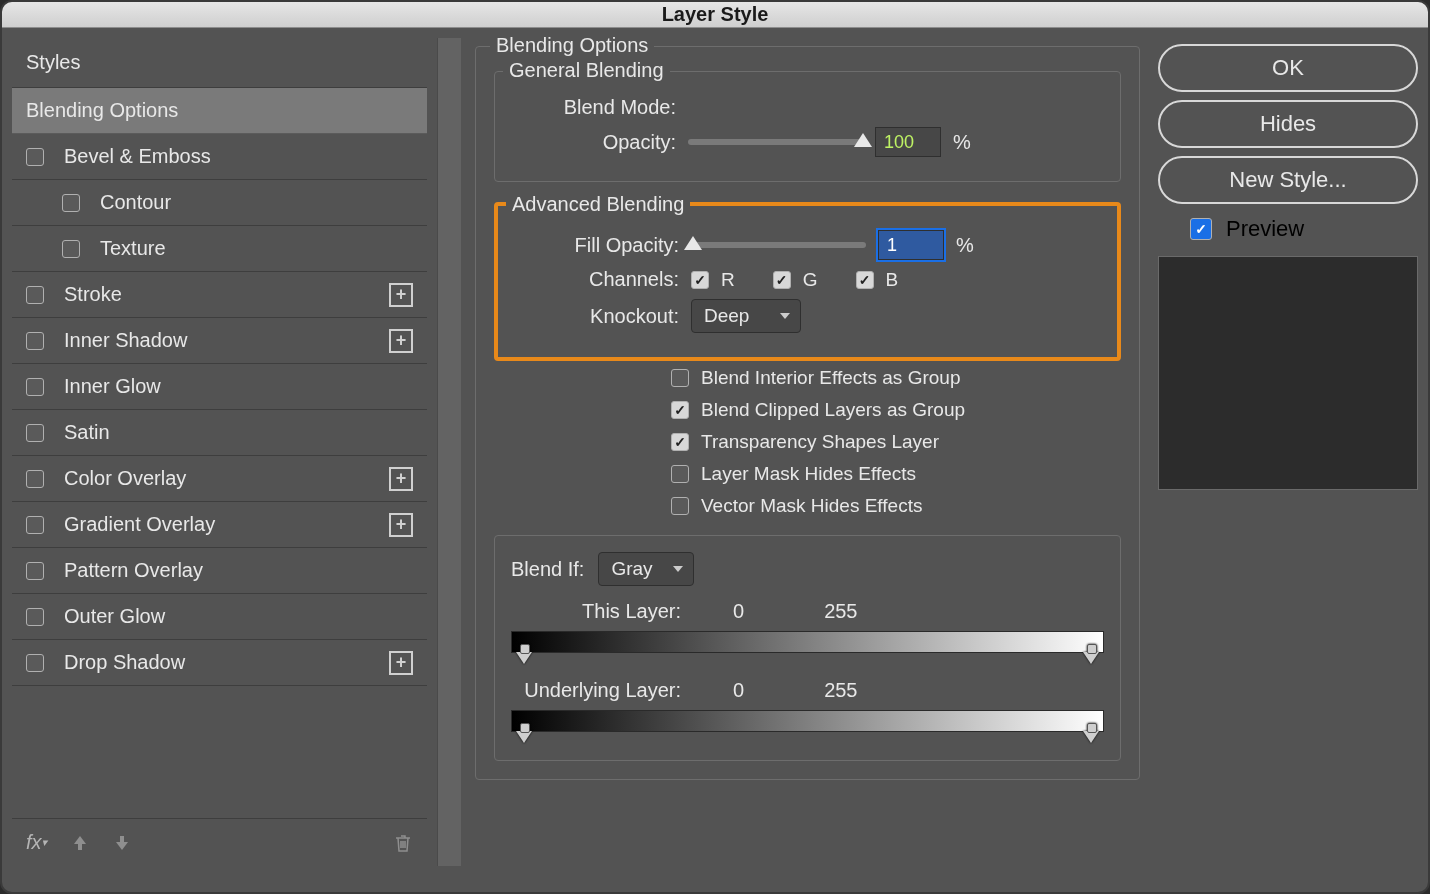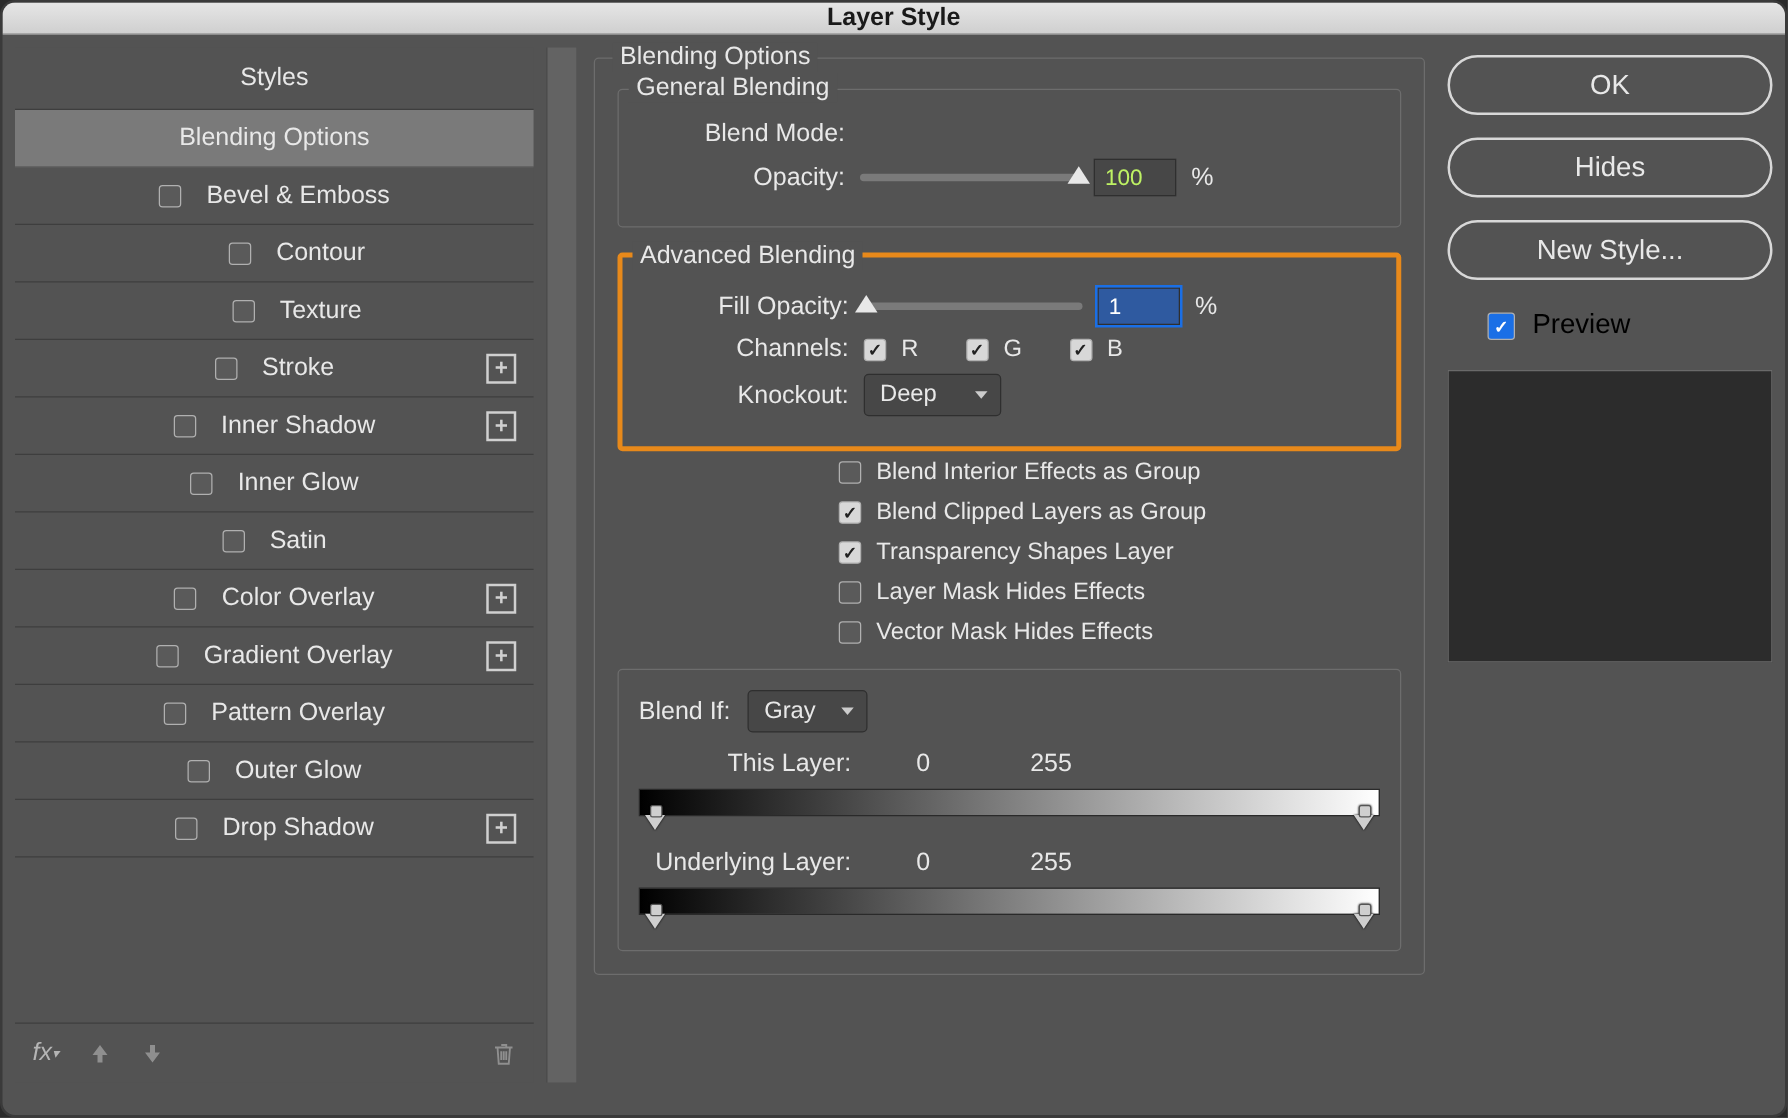--- a/index.html
+++ b/index.html
@@ -2,21 +2,21 @@
 <html><head>
 <meta charset="utf-8">
 <style>
   * { box-sizing: border-box; font-family: -apple-system, "Helvetica Neue", Arial, sans-serif; }
   body { margin: 0; background: #2b2b2b; }
   .window { width: 1430px; height: 894px; background: #535353; border: 2px solid #3a3a3a; border-radius: 12px; overflow: hidden; position: relative; }
   .titlebar { height: 26px; background: linear-gradient(#e6e6e6,#cfcfcf); display: flex; align-items: center; justify-content: center; color: #1a1a1a; font-size: 20px; font-weight: 600; border-bottom: 1px solid #8d8d8d; }
   .body { display: flex; height: calc(100% - 42px); padding: 10px 10px 10px 10px; gap: 10px; }
   .sidebar { width: 415px; display: flex; flex-direction: column; background: #535353; }
   .side-rows { flex: 1; overflow: hidden; }
-  .side-row { height: 46px; display: flex; align-items: center; padding: 0 14px; color: #e8e8e8; font-size: 20px; border-bottom: 1px solid rgba(0,0,0,0.25); position: relative; justify-content: center; }
+  .side-row { height: 46px; display: flex; align-items: center; padding: 0 14px; color: #e8e8e8; font-size: 20px; border-bottom: 1px solid rgba(0,0,0,0.25); position: relative; }
   .side-row.head { height: 50px; font-size: 20px; }
   .side-row.selected { background: #7a7a7a; }
   .side-row.sub { padding-left: 50px; }
   .ck { width: 18px; height: 18px; border: 1px solid #b0b0b0; border-radius: 3px; margin-right: 20px; background: #5a5a5a; display: inline-block; flex: none; }
   .side-row .plus { position: absolute; right: 14px; width: 24px; height: 24px; border: 2px solid #d0d0d0; display: flex; align-items: center; justify-content: center; color: #d0d0d0; font-size: 18px; font-weight: 700; }
   .side-footer { height: 48px; display: flex; align-items: center; padding: 0 14px; gap: 24px; color: #b5b5b5; border-top: 1px solid rgba(0,0,0,0.25); }
   .side-footer .sp { flex: 1; }
   .icon { display: inline-flex; align-items: center; justify-content: center; }
   .scroll-col { width: 24px; background: #636363; border-left: 1px solid rgba(0,0,0,0.25); }
   .main { flex: 1; padding: 8px 8px 8px 4px; color: #e8e8e8; display: flex; flex-direction: column; gap: 10px; }
@@ -39,23 +39,23 @@
   .ck2.checked::after { content: "✓"; font-size: 14px; font-weight: 900; }
   .adv-opts { margin-left: 177px; display: flex; flex-direction: column; gap: 10px; margin-top: 6px; }
   .adv-opts .opt { display: flex; align-items: center; gap: 12px; font-size: 19px; }
   .blendif-row { display: flex; align-items: center; gap: 14px; font-size: 20px; margin-bottom: 8px; }
   .range-label { width: 170px; text-align: right; font-size: 20px; }
   .range-vals { display: flex; gap: 80px; font-size: 20px; margin-left: 40px; }
   .gradbar { height: 22px; background: linear-gradient(to right, #000, #fff); position: relative; margin-top: 6px; border: 1px solid #2a2a2a; }
   .tick { position: absolute; top: 20px; width: 0; height: 0; border-left: 8px solid transparent; border-right: 8px solid transparent; border-top: 12px solid #cfcfcf; transform: translateX(-8px); filter: drop-shadow(0 0 1px #000); }
   .tick::after { content: ""; position: absolute; top: -20px; left: -4px; width: 8px; height: 8px; background: #cfcfcf; border: 1px solid #555; border-radius: 2px; }
   .tick.tl { left: 2%; } .tick.tr { left: 98%; }
-  .right-col { width: 260px; display: flex; flex-direction: column; gap: 18px; padding-top: 6px; }
+  .right-col { width: 260px; display: flex; flex-direction: column; gap: 8px; padding-top: 6px; }
   .btn { height: 48px; border: 2px solid #d8d8d8; border-radius: 26px; display: flex; align-items: center; justify-content: center; font-size: 22px; color: #e8e8e8; background: transparent; }
-  .preview-row { display: flex; align-items: flex-end; gap: 14px; font-size: 22px; margin-top: 4px; margin-left: 32px; }
+  .preview-row { display: flex; align-items: center; gap: 14px; font-size: 22px; margin-top: 4px; margin-left: 32px; }
   .preview-swatch { height: 234px; background: #2c2c2c; border: 1px solid #6a6a6a; margin-top: 6px; }
   svg { display: block; }
 </style>
 </head>
 <body>
 
 <div class="window">
   <div class="titlebar">
     <span>Layer Style</span>
   </div>

